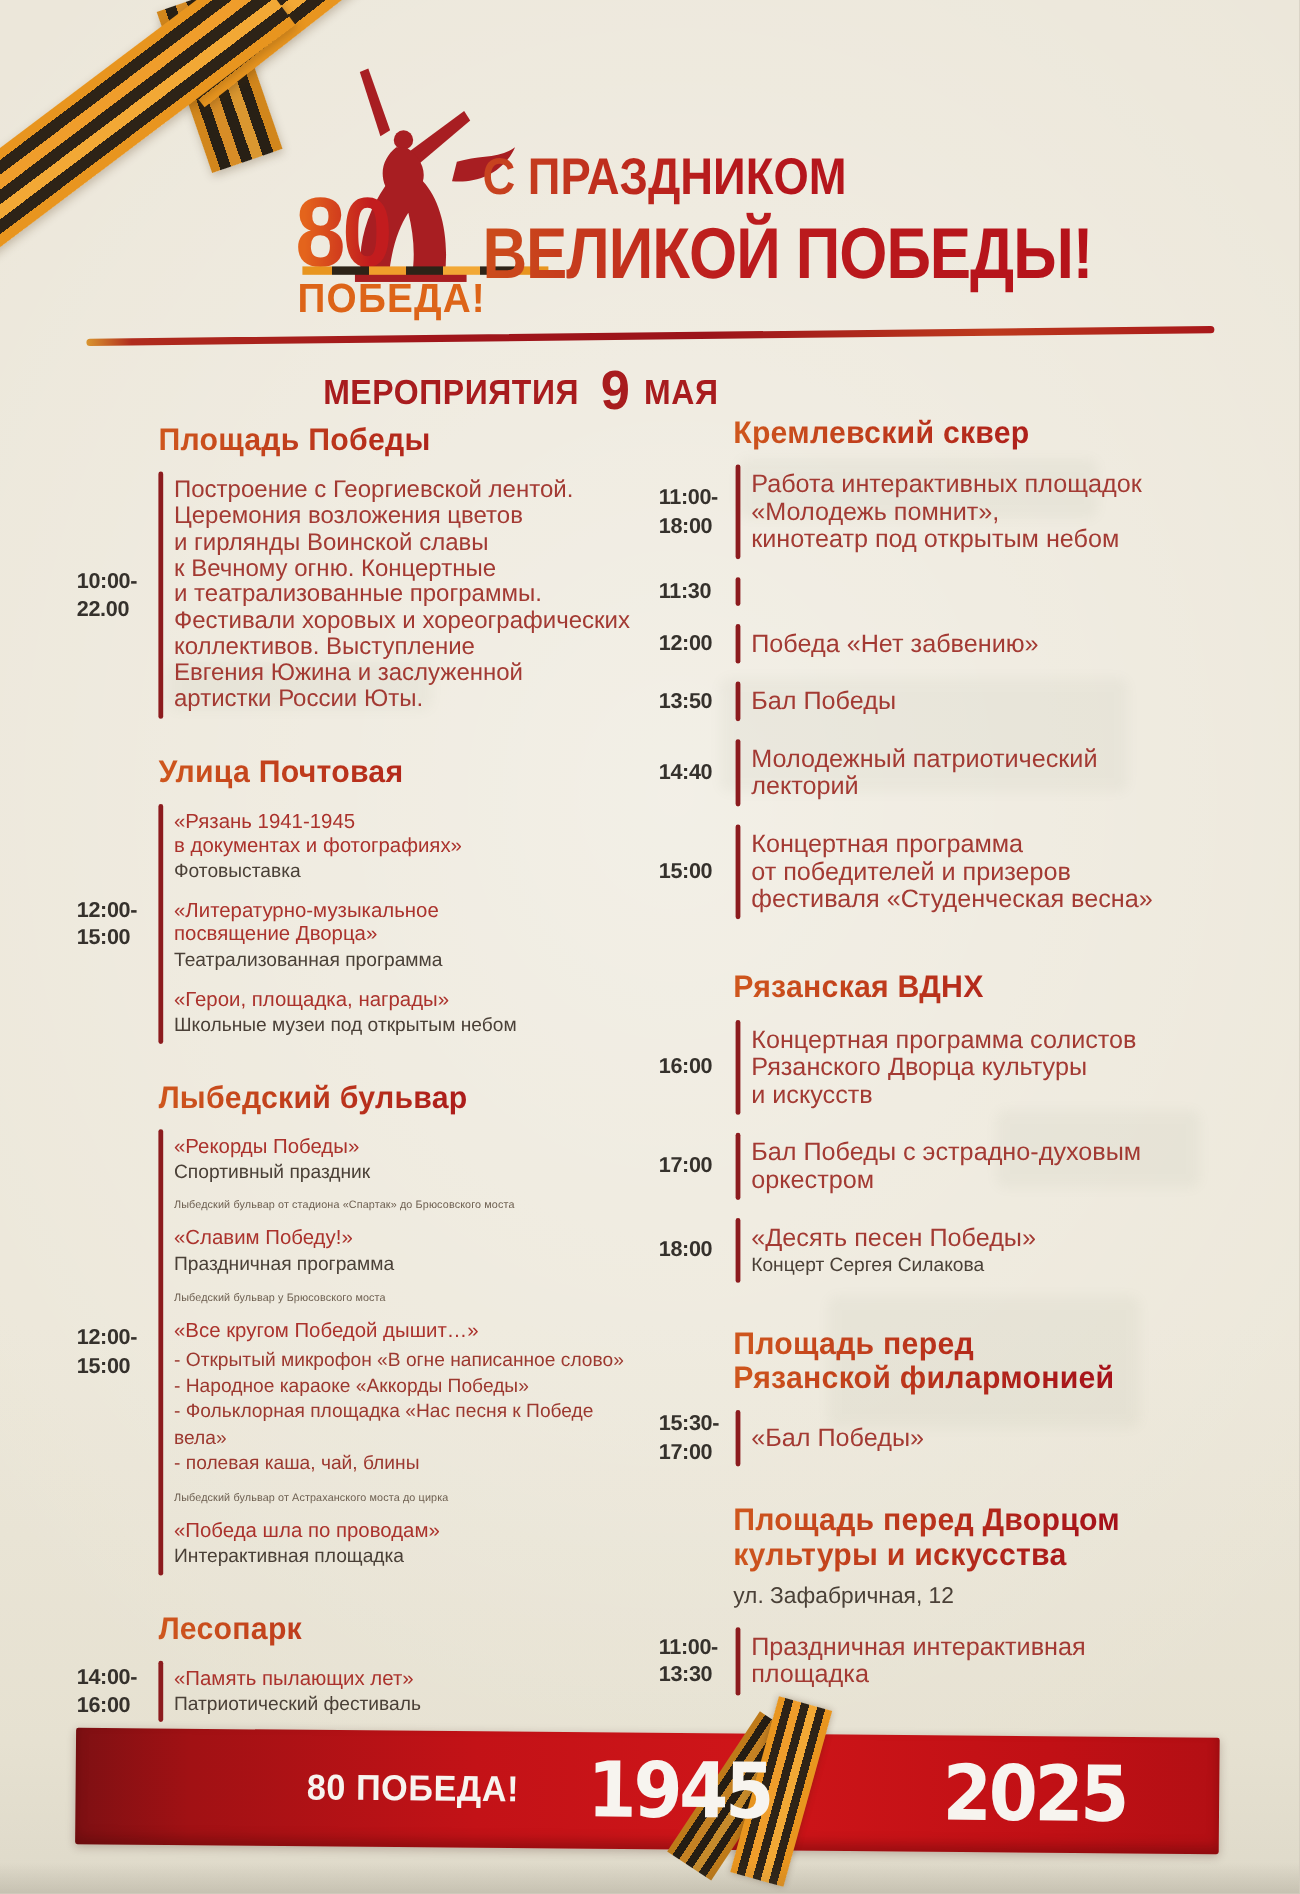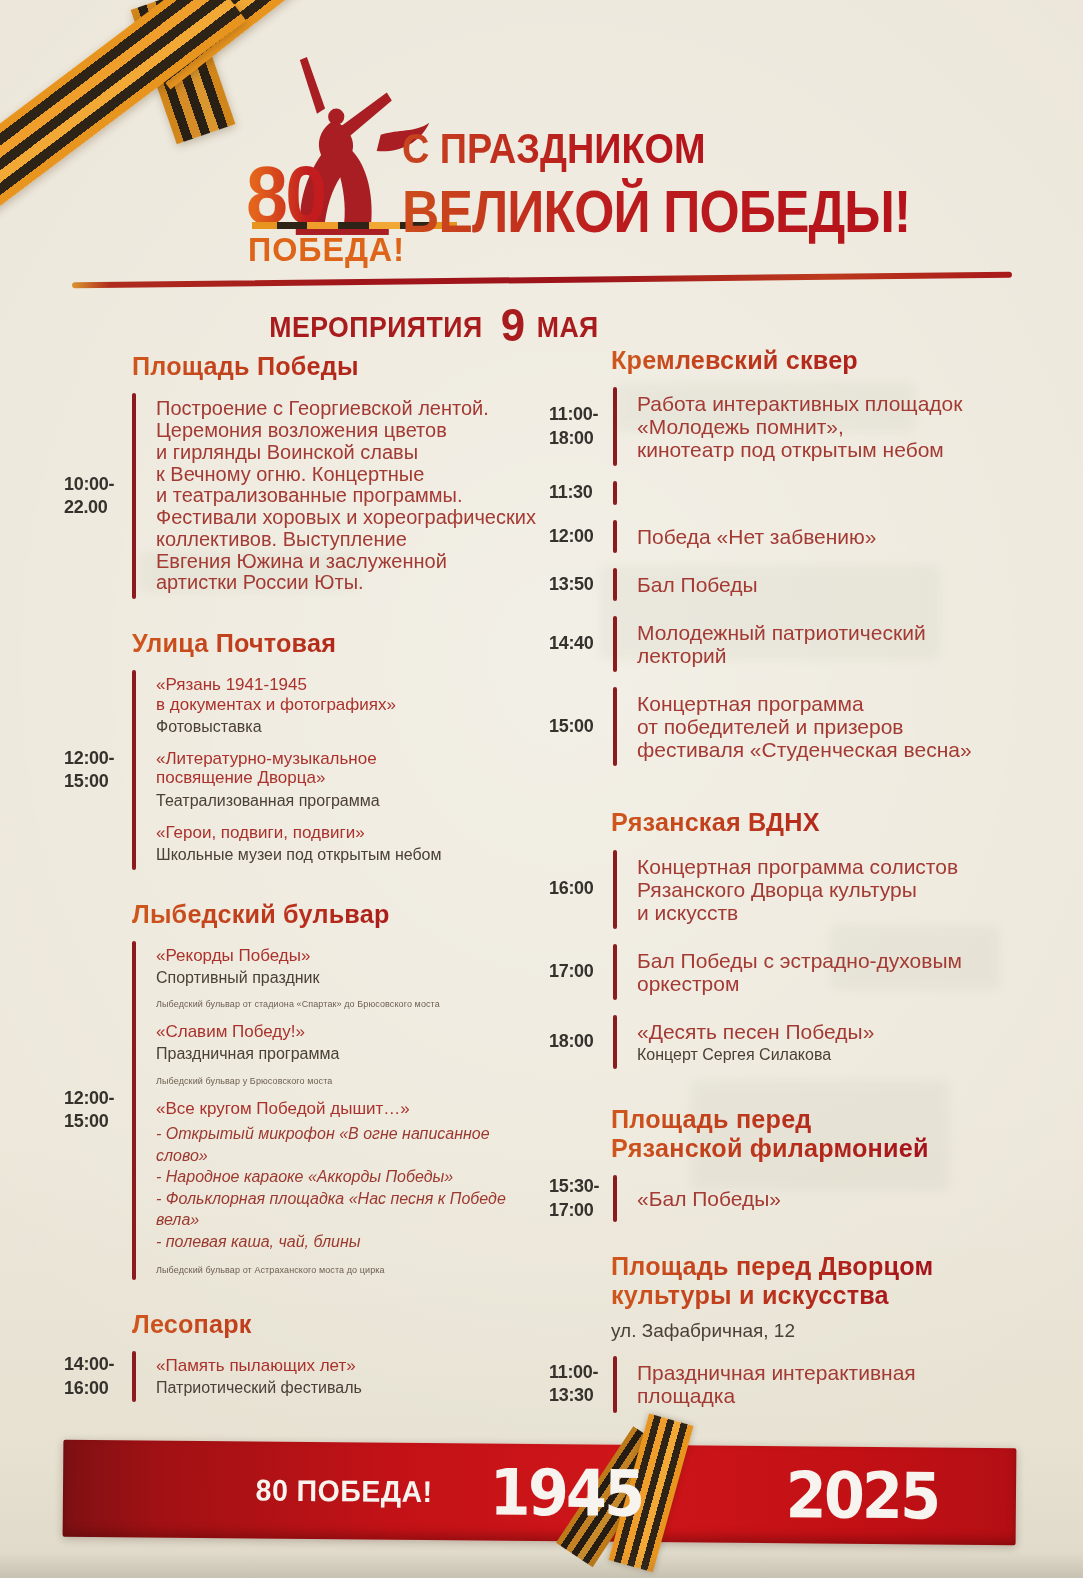--- a/index.html
+++ b/index.html
@@ -81,29 +81,29 @@
   }
   .col-right .sec-h{margin-left:62px;}
   .sec-address{margin:-2px 0 14px 62px; font-size:19px; color:#4a4037;}
   .event{display:flex; align-items:stretch; margin-bottom:15px;}
   .time{
     width:68px; flex:none; align-self:center; white-space:pre-line;
     font-size:18px; font-weight:700; color:#35312c; line-height:1.3; letter-spacing:-0.3px;
   }
   .col-right .time{width:64px;}
   .bar{width:4px; flex:none; background:#8c1b1e; border-radius:2px;}
-  .content{align-self:center; padding:5px 0 5px 20px;}
+  .content{align-self:center; padding:5px 0 5px 9px;}
   .red{font-size:21px; color:#a33a33; line-height:1.1; white-space:pre-line;}
   .col-left .para{font-size:20px; line-height:1.09;}
   .item{margin-bottom:13px;}
   .item:last-child{margin-bottom:0;}
   .item .t{font-size:17px; line-height:1.13; color:#ab322c;}
   .sub{margin-top:4px; font-size:16px; color:#4a4037; line-height:1.15;}
   .tiny{margin-top:12px; font-size:9px; color:#6d5f50; letter-spacing:0.1px;}
-  .bullets{margin-top:5px;font-style:italic;}
+  .bullets{margin-top:5px;}
   .bullets .b{font-size:16px; color:#9c382f; line-height:1.35; white-space:pre-line;}
   .esub{margin-top:3px; font-size:16px; color:#4a4037;}
   
   .banner{
     position:absolute; left:63px; top:1444px; width:953px; height:97px;
     transform:rotate(0.5deg); border-radius:2px; overflow:visible;
     background:linear-gradient(90deg,#7e1013 0%,#a11114 10%,#c31217 35%,#ce1519 58%,#c11015 85%,#b30f14 100%);
     box-shadow:0 2px 8px rgba(60,20,10,0.25), inset 0 -6px 10px rgba(70,5,5,0.35);
   }
   .banner-inner{position:relative; width:100%; height:100%; display:flex; align-items:center; z-index:2;}
@@ -196,21 +196,21 @@
             <div class="red t">«Рязань 1941-1945
 в документах и фотографиях»</div>
             <div class="sub">Фотовыставка</div>
           </div>
           <div class="item">
             <div class="red t">«Литературно-музыкальное
 посвящение Дворца»</div>
             <div class="sub">Театрализованная программа</div>
           </div>
           <div class="item">
-            <div class="red t">«Герои, подвиги, подвиги»</div>
+            <div class="red t">«Герои, площадка, награды»</div>
             <div class="sub">Школьные музеи под открытым небом</div>
           </div>
         </div>
       </div>
     </div>
 
     <div class="sec">
       <h2 class="sec-h">Лыбедский бульвар</h2>
       <div class="event">
         <div class="time">12:00-
@@ -230,20 +230,24 @@
           <div class="item">
             <div class="red t">«Все кругом Победой дышит…»</div>
             <div class="bullets">
               <div class="b">- Открытый микрофон «В огне написанное слово»</div>
               <div class="b">- Народное караоке «Аккорды Победы»</div>
               <div class="b">- Фольклорная площадка «Нас песня к Победе вела»</div>
               <div class="b">- полевая каша, чай, блины</div>
             </div>
             <div class="tiny">Лыбедский бульвар от Астраханского моста до цирка</div>
           </div>
+          <div class="item">
+            <div class="red t">«Победа шла по проводам»</div>
+            <div class="sub">Интерактивная площадка</div>
+          </div>
         </div>
       </div>
     </div>
 
     <div class="sec">
       <h2 class="sec-h">Лесопарк</h2>
       <div class="event">
         <div class="time">14:00-
 16:00</div>
         <div class="bar"></div>

